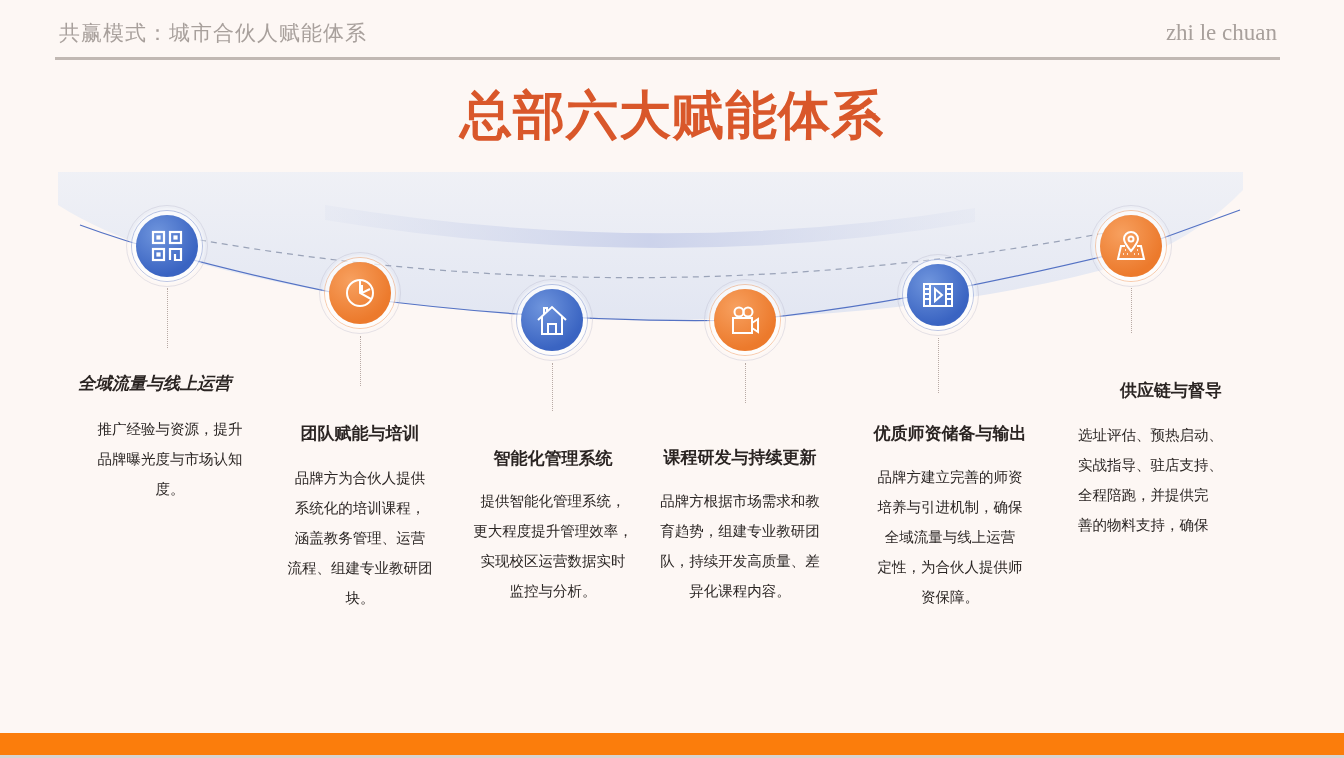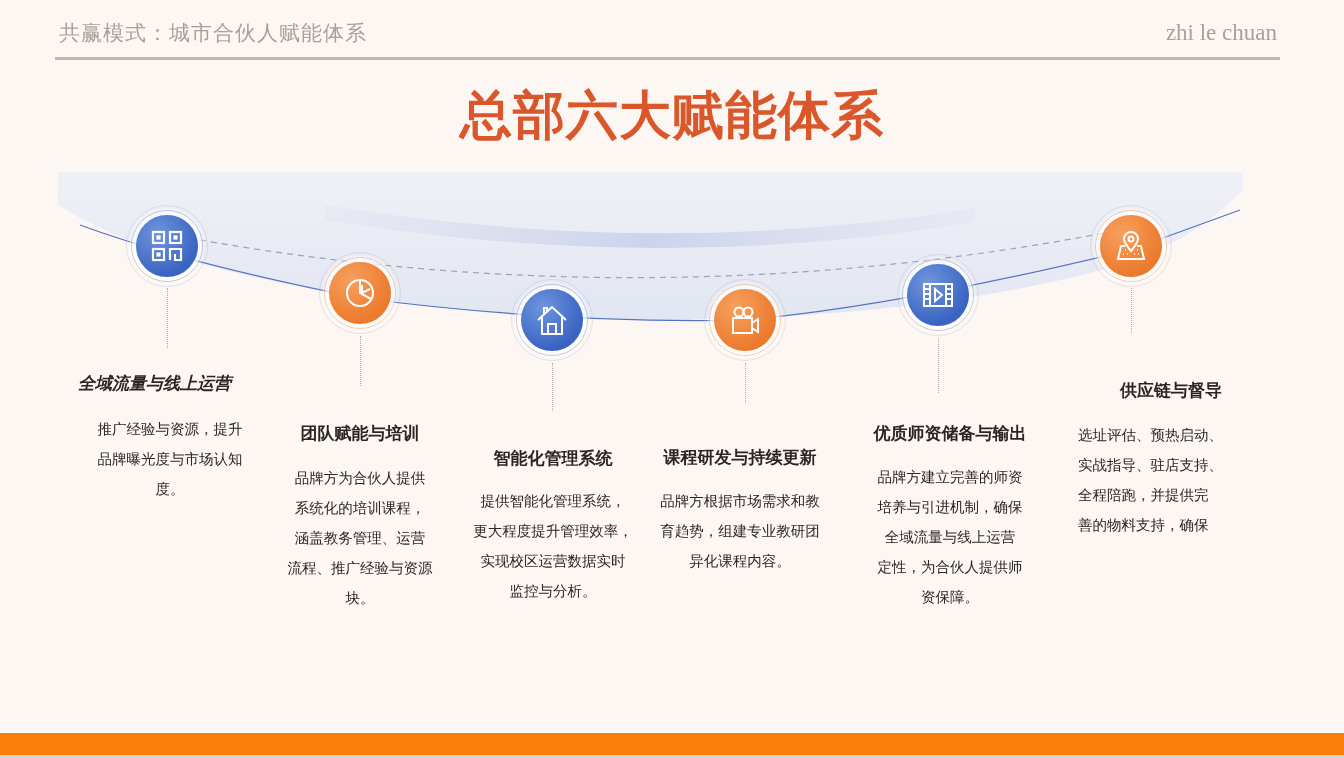--- a/index.html
+++ b/index.html
@@ -135,36 +135,37 @@
   <div>推广经验与资源，提升</div>
   <div>品牌曝光度与市场认知</div>
   <div>度。</div>
 </div>
 
 <div class="item-title" style="left:280px;top:422px;width:160px;">团队赋能与培训</div>
 <div class="item-desc" style="left:275px;top:463px;width:170px;">
   <div>品牌方为合伙人提供</div>
   <div>系统化的培训课程，</div>
   <div>涵盖教务管理、运营</div>
-  <div>流程、推广经验与资源</div>
+  <div>流程、组建专业教研团</div>
   <div>块。</div>
 </div>
 
 <div class="item-title" style="left:473px;top:447px;width:160px;">智能化管理系统</div>
 <div class="item-desc" style="left:462px;top:486px;width:182px;">
   <div>提供智能化管理系统，</div>
   <div>更大程度提升管理效率，</div>
   <div>实现校区运营数据实时</div>
   <div>监控与分析。</div>
 </div>
 
 <div class="item-title" style="left:650px;top:446px;width:180px;">课程研发与持续更新</div>
 <div class="item-desc" style="left:645px;top:486px;width:190px;">
   <div>品牌方根据市场需求和教</div>
   <div>育趋势，组建专业教研团</div>
+  <div>队，持续开发高质量、差</div>
   <div>异化课程内容。</div>
 </div>
 
 <div class="item-title" style="left:860px;top:422px;width:180px;">优质师资储备与输出</div>
 <div class="item-desc" style="left:855px;top:462px;width:190px;">
   <div>品牌方建立完善的师资</div>
   <div>培养与引进机制，确保</div>
   <div>全域流量与线上运营</div>
   <div>定性，为合伙人提供师</div>
   <div>资保障。</div>

